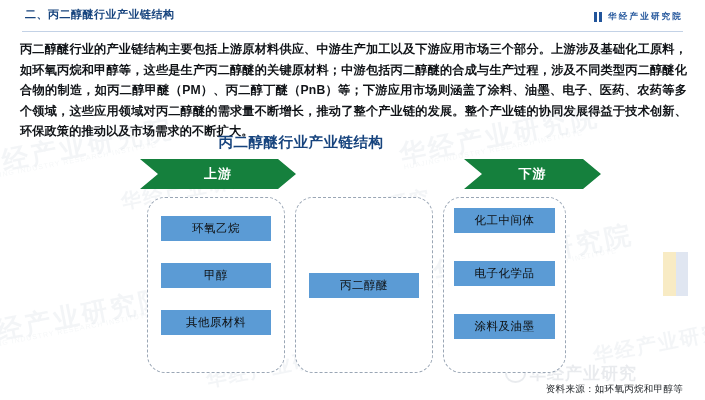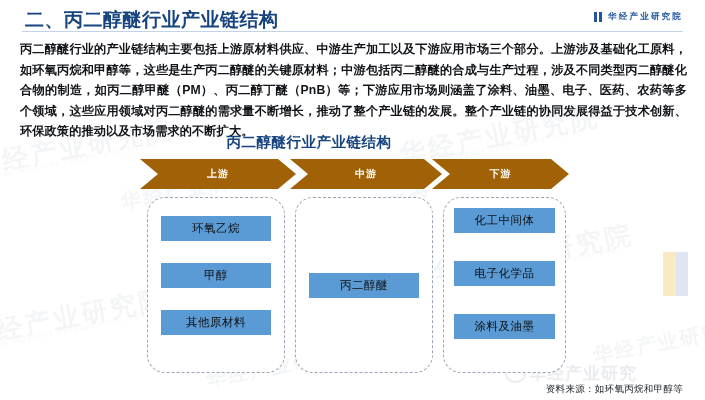--- a/index.html
+++ b/index.html
@@ -73,21 +73,21 @@
   
   .header {
     position: absolute;
     left: 0; top: 0;
     width: 705px; height: 33px;
     z-index: 3;
   }
   .header-title {
     position: absolute;
     left: 25px; top: 7px;
-    font-size: 19px;
+    font-size: 11px;
     font-weight: bold;
     color: #17447e;
     letter-spacing: 0.5px;
   }
   .header-logo {
     position: absolute;
     right: 22px; top: 11px;
     display: flex;
     align-items: center;
     gap: 5px;
@@ -135,53 +135,53 @@
 
   
   .figure {
     position: absolute;
     left: 0; top: 133px;
     width: 705px; height: 245px;
     z-index: 2;
   }
   .fig-title {
     position: absolute;
-    left: 16px; top: 0;
+    left: 8px; top: 0;
     width: 586px;
     text-align: center;
     font-size: 14.5px;
     font-weight: bold;
     color: #17447e;
     letter-spacing: 0.5px;
   }
 
   
   .arrows {
     position: absolute;
     left: 0; top: 26px;
     width: 705px; height: 30px;
   }
   .chev {
     position: absolute;
     top: 0;
     height: 30px;
-    background: #a16207;
+    background: #15803d;
     color: #ffffff;
-    font-size: 10px;
+    font-size: 13px;
     font-weight: bold;
     display: flex;
     align-items: center;
     justify-content: center;
     letter-spacing: 1px;
     -webkit-clip-path: polygon(0 0, calc(100% - 18px) 0, 100% 50%, calc(100% - 18px) 100%, 0 100%, 18px 50%);
     clip-path: polygon(0 0, calc(100% - 18px) 0, 100% 50%, calc(100% - 18px) 100%, 0 100%, 18px 50%);
   }
   .chev.c1 { left: 140px; width: 156px; }
   .chev.c2 { left: 290px; width: 152px; }
-  .chev.c3 { left: 432px; width: 137px; }
+  .chev.c3 { left: 464px; width: 137px; }
 
   
   .cols {
     position: absolute;
     left: 0; top: 64px;
     width: 705px; height: 178px;
   }
   .col {
     position: absolute;
     top: 0;
@@ -295,21 +295,20 @@
   <div class="header-rule"></div>
 </div>
 
 <div class="para">丙二醇醚行业的产业链结构主要包括上游原材料供应、中游生产加工以及下游应用市场三个部分。上游涉及基础化工原料，如环氧丙烷和甲醇等，这些是生产丙二醇醚的关键原材料；中游包括丙二醇醚的合成与生产过程，涉及不同类型丙二醇醚化合物的制造，如丙二醇甲醚（PM）、丙二醇丁醚（PnB）等；下游应用市场则涵盖了涂料、油墨、电子、医药、农药等多个领域，这些应用领域对丙二醇醚的需求量不断增长，推动了整个产业链的发展。整个产业链的协同发展得益于技术创新、环保政策的推动以及市场需求的不断扩大。</div>
 
 <div class="figure">
   <div class="fig-title">丙二醇醚行业产业链结构</div>
 
   <div class="arrows">
     <div class="chev c1">上游</div>
-    <div class="chev c2">中游</div>
     <div class="chev c3">下游</div>
   </div>
 
   <div class="cols">
 
     <div class="col mid">
       <div class="node">丙二醇醚</div>
     </div>
 
     <div class="col up">

